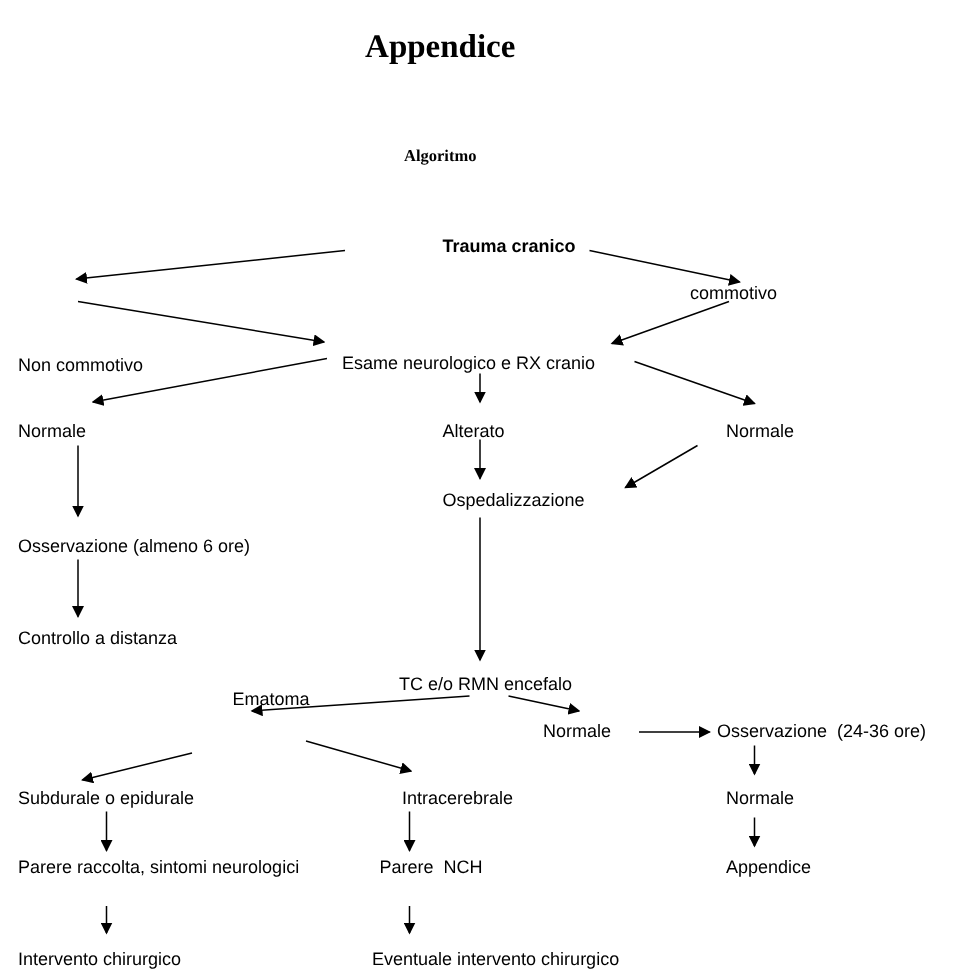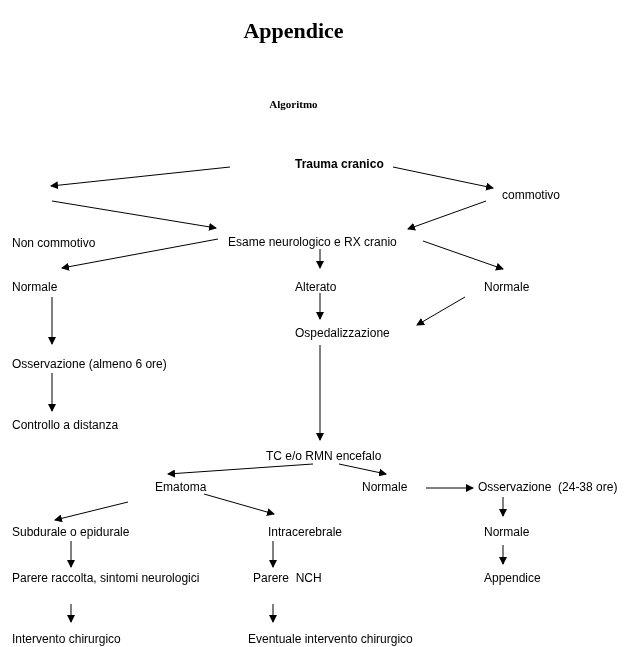--- a/index.html
+++ b/index.html
@@ -45,32 +45,32 @@
     <line x1="71" y1="541" x2="71" y2="567" marker-end="url(#ah)"></line>
     <line x1="273" y1="541" x2="273" y2="567" marker-end="url(#ah)"></line>
     <line x1="503" y1="545" x2="503" y2="564" marker-end="url(#ah)"></line>
     <line x1="71" y1="604" x2="71" y2="622" marker-end="url(#ah)"></line>
     <line x1="273" y1="604" x2="273" y2="622" marker-end="url(#ah)"></line>
   </g>
 </svg>
 
 <div class="node bold" style="left:295px; top:157px;">Trauma cranico</div>
 <div class="node" style="left:12px; top:188px;margin-top:48px;">Non commotivo</div>
-<div class="node" style="left:502px; top:188px;">commotivo</div>
+<div class="node" style="left:460px; top:188px;">commotivo</div>
 <div class="node" style="left:228px; top:235px;">Esame neurologico e RX cranio</div>
 <div class="node" style="left:12px; top:280px;">Normale</div>
 <div class="node" style="left:295px; top:280px;">Alterato</div>
 <div class="node" style="left:484px; top:280px;">Normale</div>
 <div class="node" style="left:295px; top:326px;">Ospedalizzazione</div>
 <div class="node" style="left:12px; top:357px;">Osservazione (almeno 6 ore)</div>
 <div class="node" style="left:12px; top:418px;">Controllo a distanza</div>
 <div class="node" style="left:266px; top:449px;">TC e/o RMN encefalo</div>
-<div class="node" style="left:155px; top:480px;text-align:center;">Ematoma</div>
+<div class="node" style="left:155px; top:459px;text-align:center;">Ematoma</div>
 <div class="node" style="left:362px; top:480px;">Normale</div>
-<div class="node" style="left:478px; top:480px;">Osservazione  (24-38 ore)</div>
+<div class="node" style="left:478px; top:480px;">Osservazione  (24-36 ore)</div>
 <div class="node" style="left:12px; top:525px;">Subdurale o epidurale</div>
 <div class="node" style="left:248px; top:525px;margin-left:20px;">Intracerebrale</div>
 <div class="node" style="left:484px; top:525px;">Normale</div>
 <div class="node" style="left:12px; top:571px;">Parere raccolta, sintomi neurologici</div>
 <div class="node" style="left:253px; top:571px;">Parere  NCH</div>
 <div class="node" style="left:484px; top:571px;">Appendice</div>
 <div class="node" style="left:12px; top:632px;">Intervento chirurgico</div>
 <div class="node" style="left:248px; top:632px;">Eventuale intervento chirurgico</div>
 
 </body></html>

